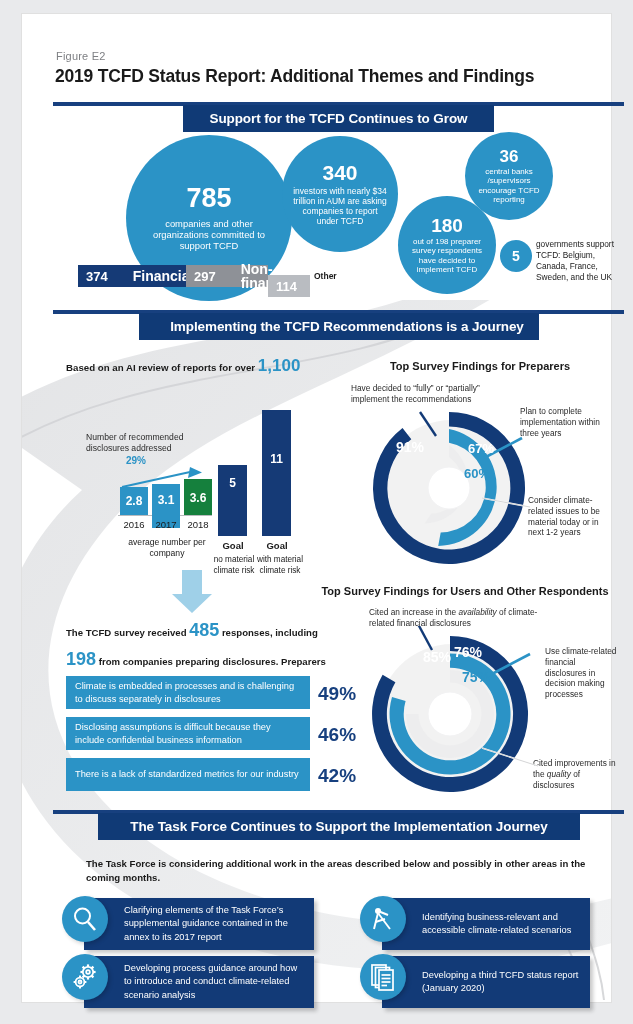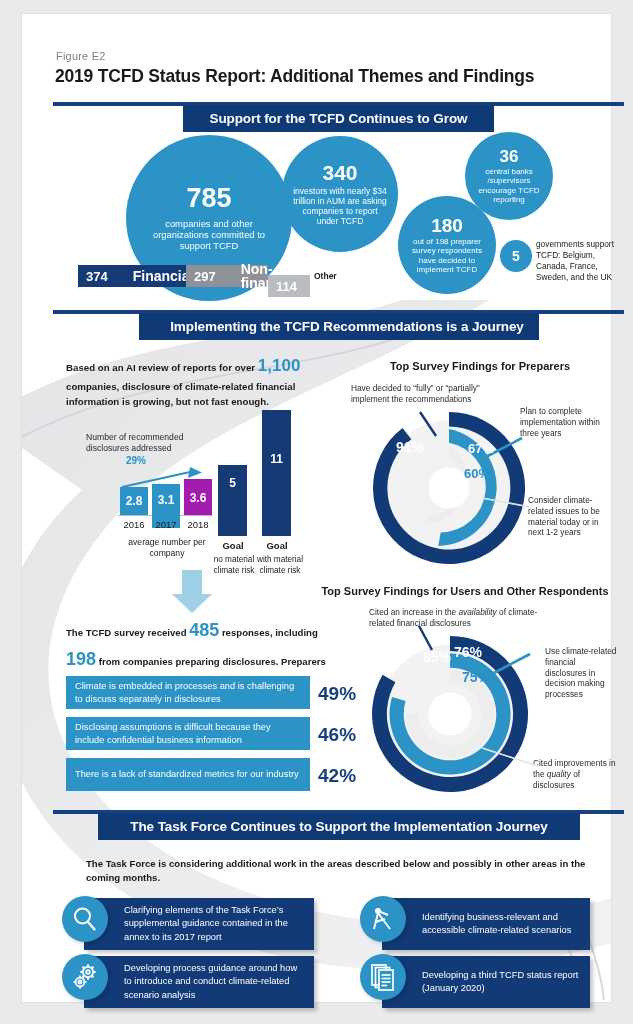--- a/index.html
+++ b/index.html
@@ -175,40 +175,39 @@
   <div class="seg" style="left:246px;top:261px;width:42px;background:#b9bcc1;">
     <span class="num">114</span>
   </div>
   <div style="position:absolute;left:292px;top:257px;font-size:8.5px;font-weight:bold;color:#1a1a1a;">Other</div>
 
   <div class="band" style="top:296px;"></div>
   <div class="band-title" style="left:117px;top:299px;width:400px;padding-left:16px;">Implementing the TCFD Recommendations is a Journey</div>
 
   <div style="position:absolute;left:44px;top:339px;width:280px;font-size:9.7px;font-weight:bold;color:#1a1a1a;line-height:1.55;">
     <span>Based on an AI review of reports for over </span><span style="color:#2b93c6;font-size:17px;font-weight:bold;">1,100</span><br>
-    <span>companies, disclosure of climate-related financial information is growing, but not fast enough.</span>
   </div>
 
   <div style="position:absolute;left:64px;top:418px;width:140px;font-size:8.6px;color:#2a2a2a;line-height:1.3;">Number of recommended disclosures addressed</div>
 
   <svg style="position:absolute;left:98px;top:453px;width:84px;height:22px;">
     <line x1="2" y1="20" x2="70" y2="5" stroke="#2b93c6" stroke-width="2"></line>
     <polygon points="70,0 82,5.5 68,11" fill="#2b93c6"></polygon>
   </svg>
   <div style="position:absolute;left:104px;top:441px;font-size:10px;font-weight:bold;color:#2b93c6;">29%</div>
 
   <div class="axis-line" style="left:96px;top:501px;width:94px;"></div>
 
   <div class="bar" style="left:98px;top:473px;width:28px;height:28px;background:#2b93c6;">
     <span style="font-size:12px;margin-top:7px;">2.8</span>
   </div>
   <div class="bar" style="left:130px;top:470px;width:28px;height:44px;background:#2b93c6;">
     <span style="font-size:12px;margin-top:9px;">3.1</span>
   </div>
-  <div class="bar" style="left:162px;top:465px;width:28px;height:36px;background:#a21caf;">
+  <div class="bar" style="left:162px;top:465px;width:28px;height:36px;background:#15803d;">
     <span style="font-size:12px;margin-top:12px;">3.6</span>
   </div>
   <div class="bar" style="left:196px;top:451px;width:29px;height:71px;background:#153a76;">
     <span style="font-size:12px;margin-top:11px;">5</span>
   </div>
   <div class="bar" style="left:240px;top:396px;width:29px;height:126px;background:#153a76;">
     <span style="font-size:12px;margin-top:42px;">11</span>
   </div>
 
   <div class="tick" style="left:98px;top:505px;width:28px;">2016</div>

